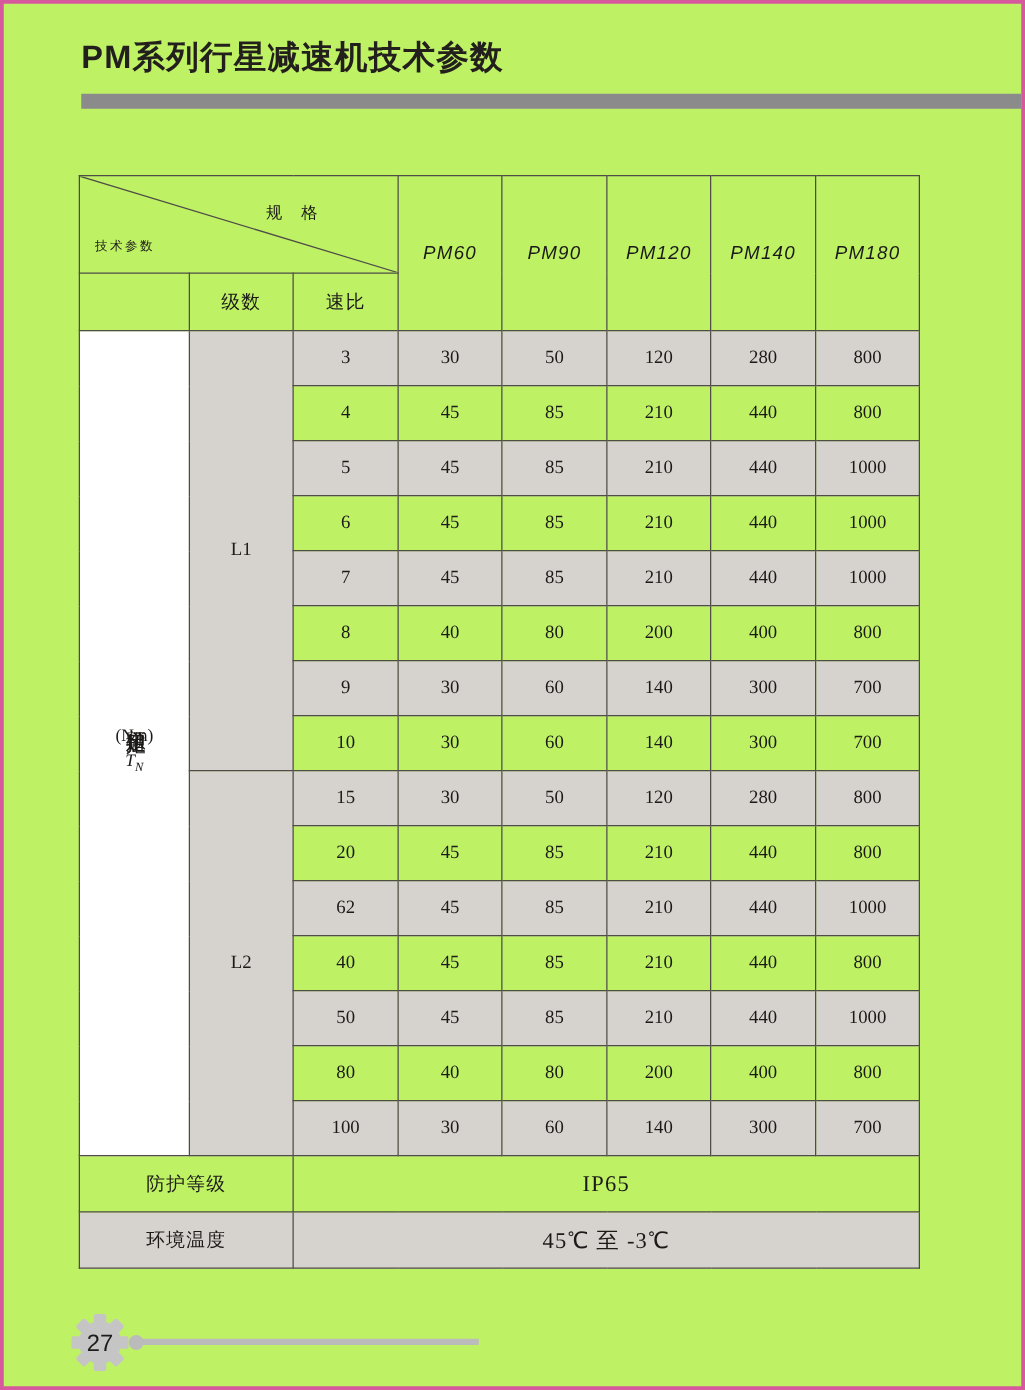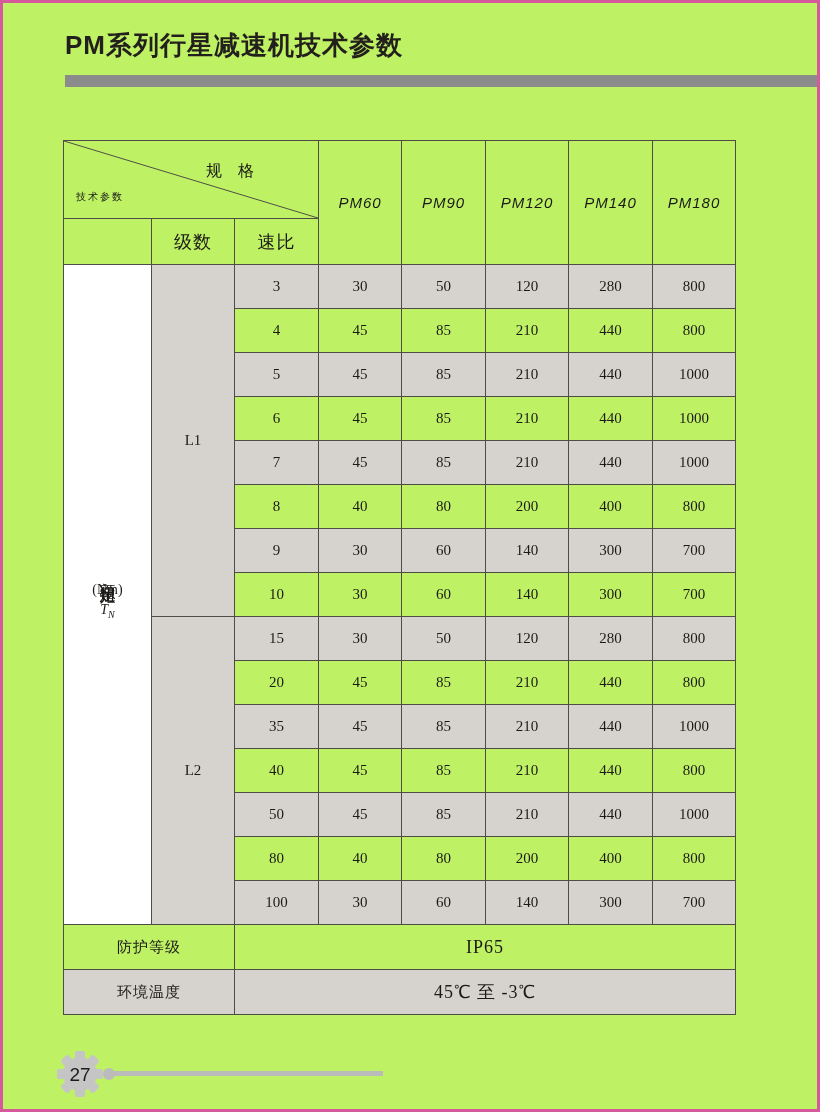--- a/index.html
+++ b/index.html
@@ -61,27 +61,27 @@
   td.stage-cell{background:var(--shade) !important;font-size:15px;}
   td.torque-cell{background:#ffffff !important;}
   th.spec-col{
     font-family:"Liberation Sans", sans-serif;
     font-size:15px;letter-spacing:1px;font-style:italic;
   }
   th.corner{position:relative;overflow:hidden;}
   .corner-svg{position:absolute;inset:0;width:100%;height:100%;}
   .corner-tr{
     position:absolute;top:20px;right:58px;
-    font-size:16px;letter-spacing:6px;
+    font-size:13px;letter-spacing:6px;
   }
   .corner-bl{
     position:absolute;left:12px;bottom:14px;
     font-size:10px;letter-spacing:2px;
   }
-  .sub-h{font-size:18px;letter-spacing:1px;}
+  .sub-h{font-size:15px;letter-spacing:1px;}
   
   .torque{
     display:flex;flex-direction:column;
     align-items:center;justify-content:center;
     gap:4px;
   }
   .torque-chars{
     writing-mode:vertical-rl;
     text-orientation:upright;
     font-size:16px;line-height:18px;
@@ -230,21 +230,21 @@
         </tr>
         <tr class="drow">
           <td class="ratio-cell">20</td>
           <td class="value-cell">45</td>
           <td class="value-cell">85</td>
           <td class="value-cell">210</td>
           <td class="value-cell">440</td>
           <td class="value-cell">800</td>
         </tr>
         <tr class="drow shaded">
-          <td class="ratio-cell">35</td>
+          <td class="ratio-cell">62</td>
           <td class="value-cell">45</td>
           <td class="value-cell">85</td>
           <td class="value-cell">210</td>
           <td class="value-cell">440</td>
           <td class="value-cell">1000</td>
         </tr>
         <tr class="drow">
           <td class="ratio-cell">40</td>
           <td class="value-cell">45</td>
           <td class="value-cell">85</td>

